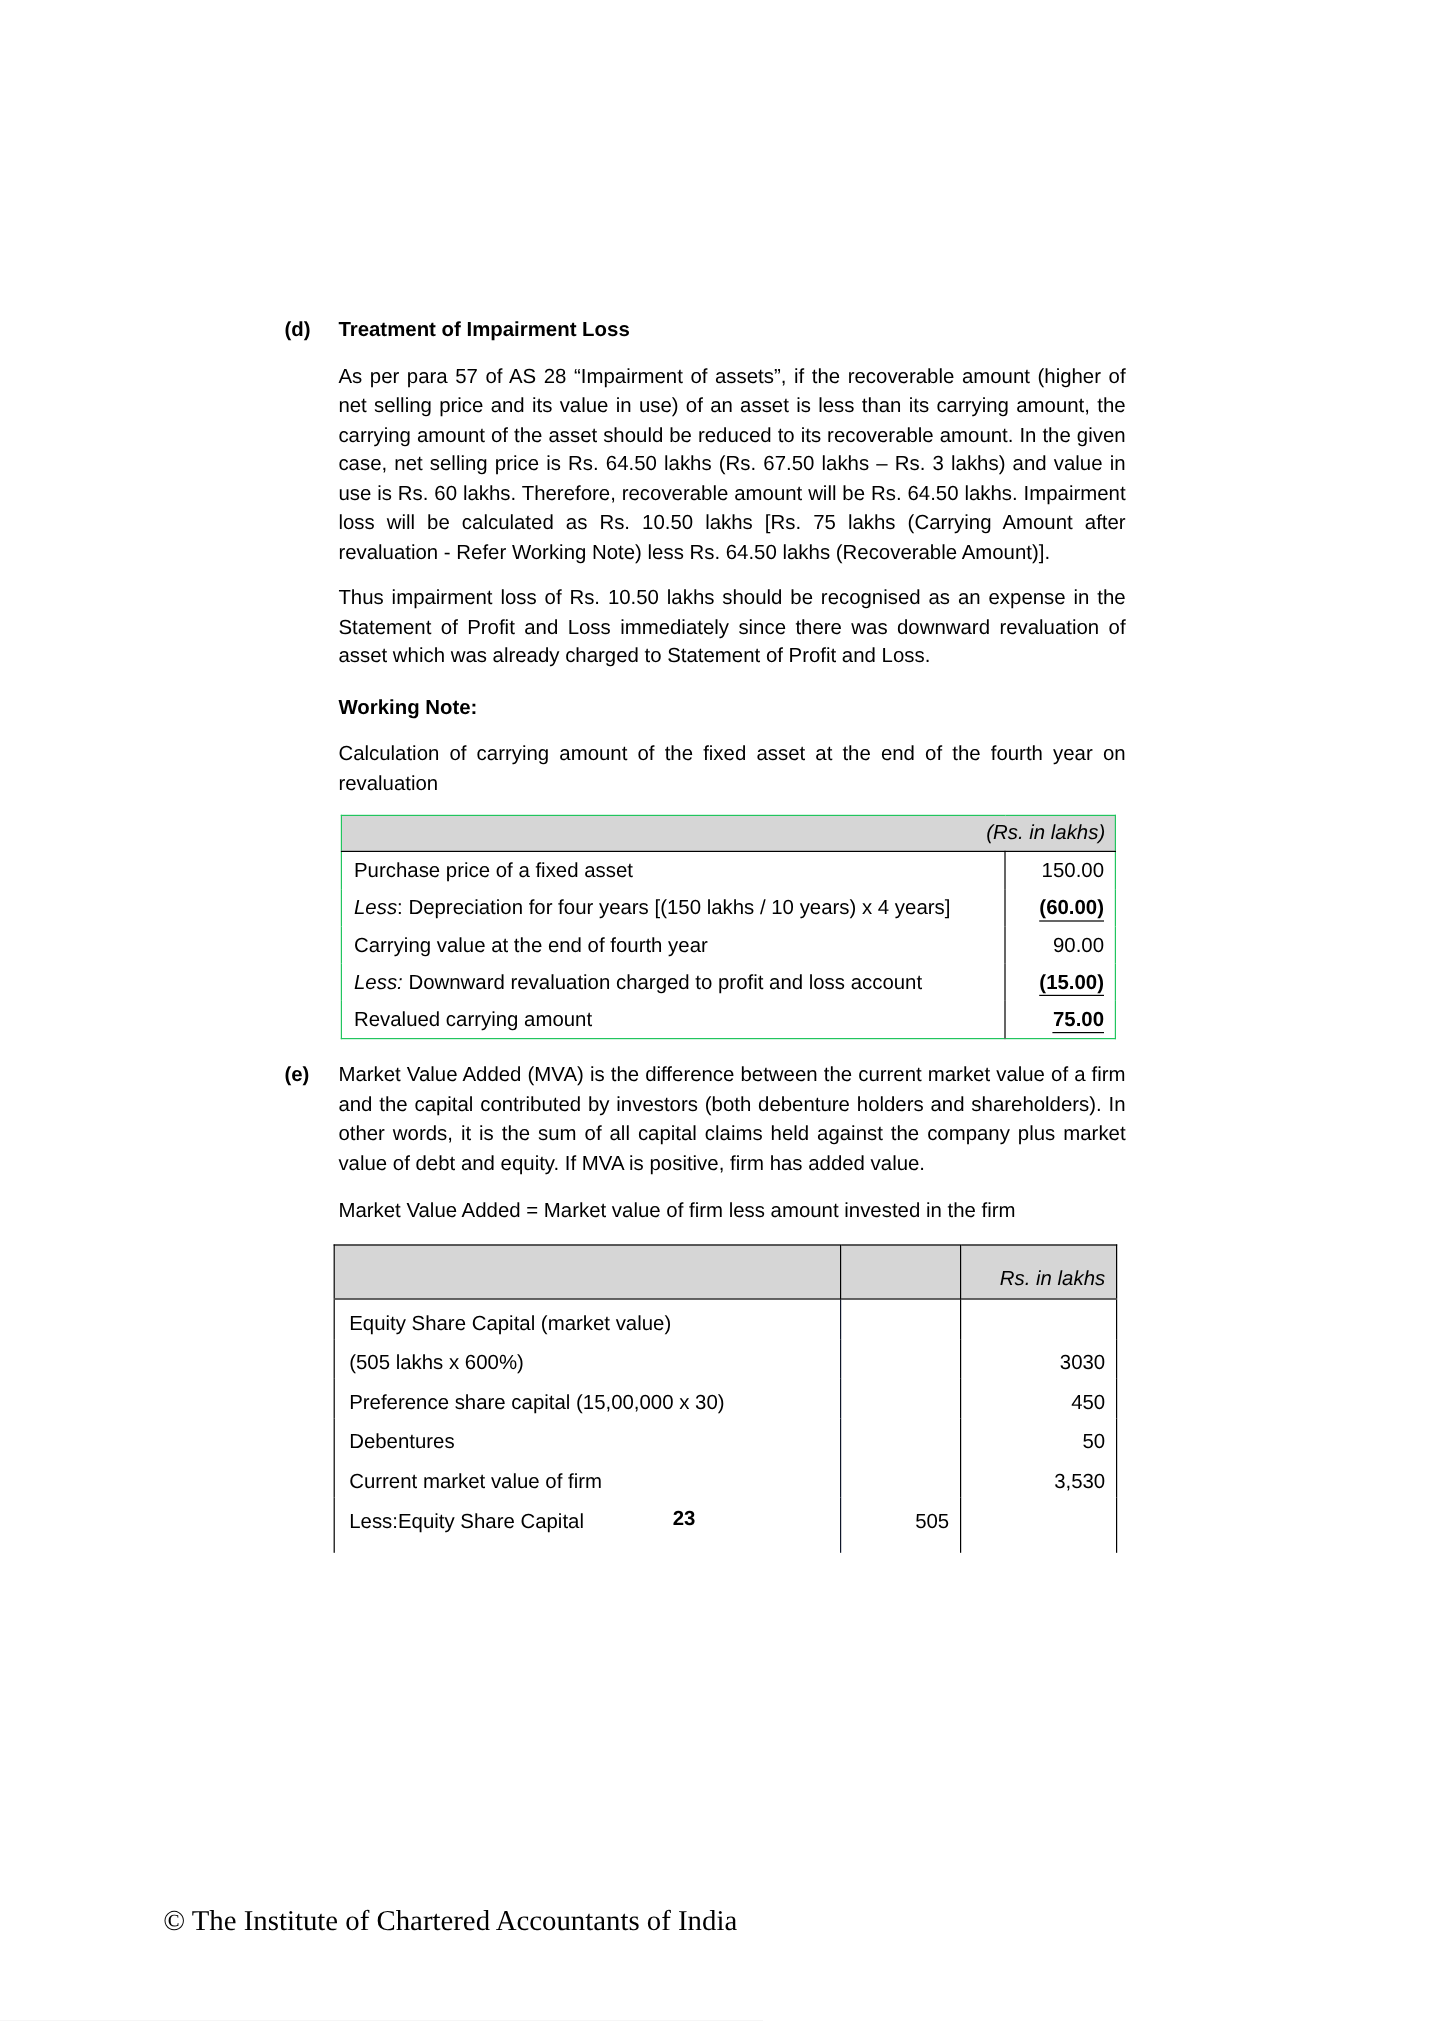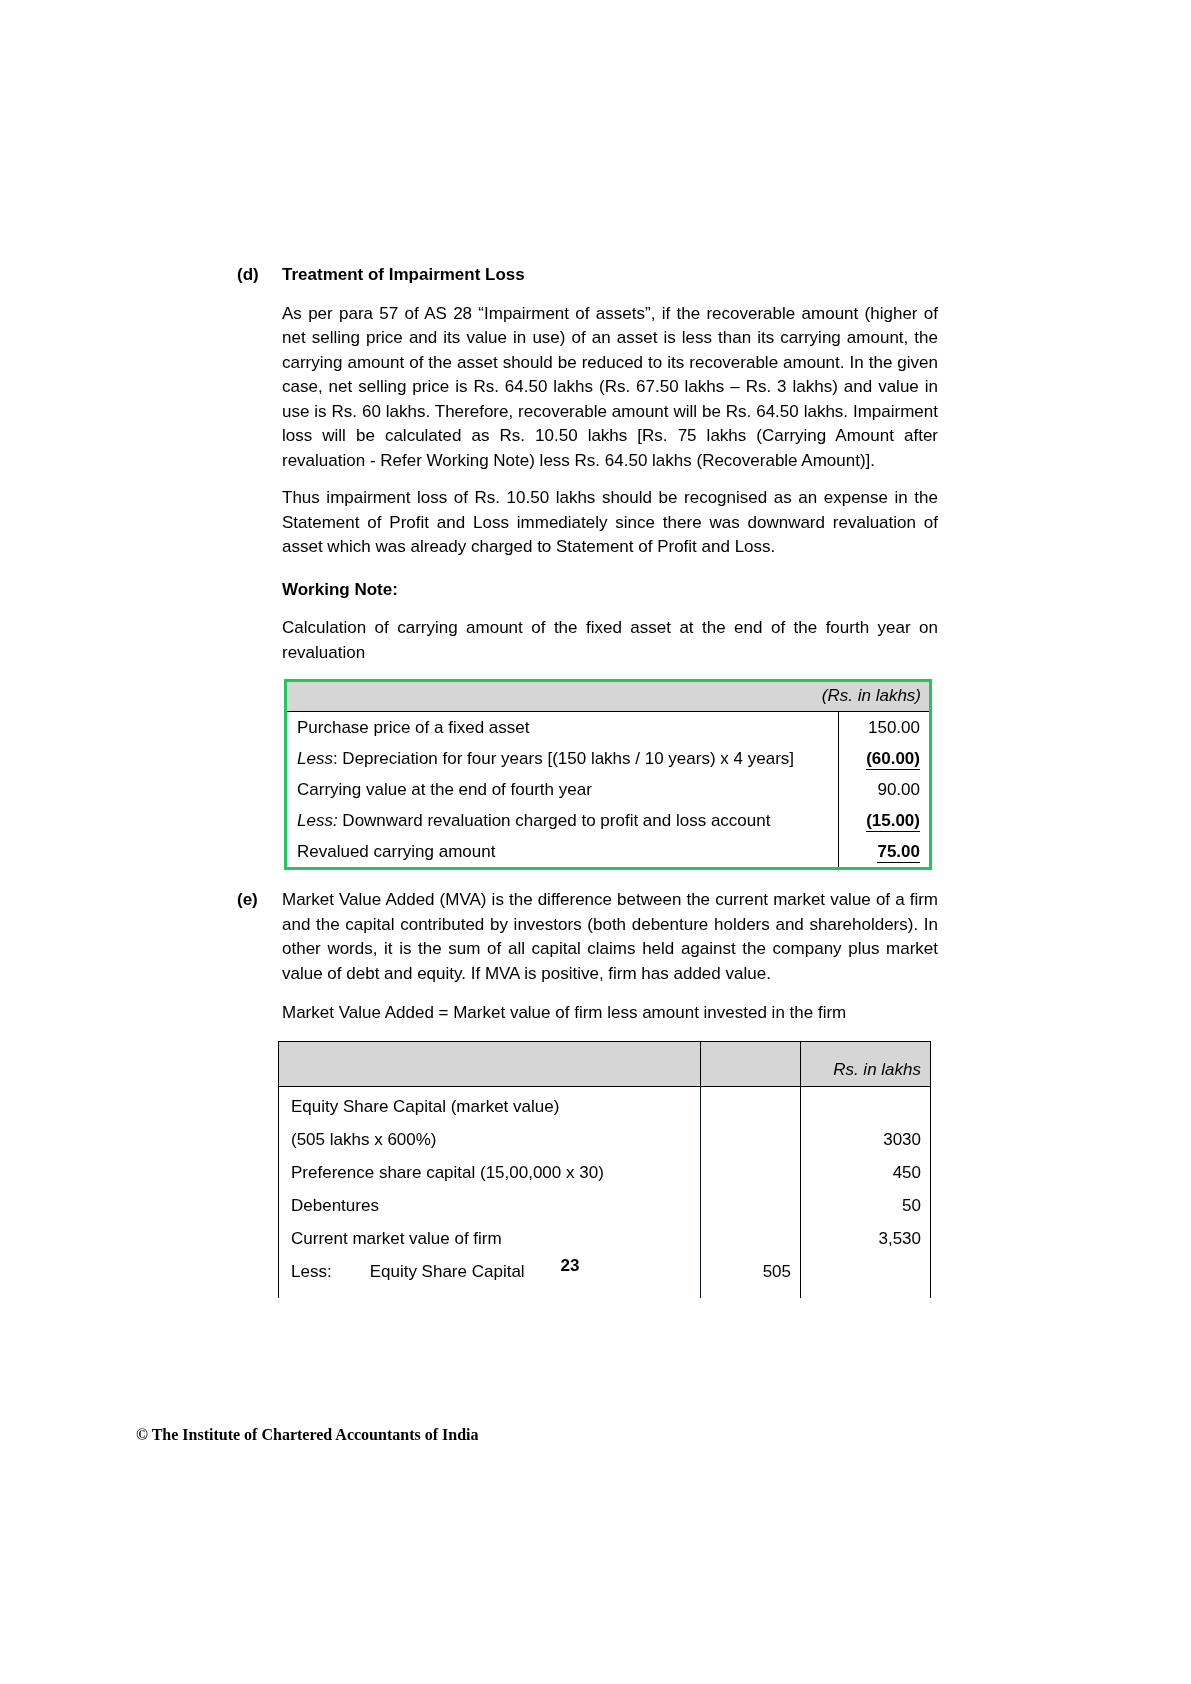--- a/index.html
+++ b/index.html
@@ -42,21 +42,21 @@
   .subhdg {
     font-weight: bold;
     line-height: 24.5px;
     margin: 18px 0 14px 0;
   }
   
   table { border-collapse: collapse; table-layout: fixed; }
   .t1 {
     width: 645px;
     margin: 14px 0 16px 2px;
-    border: 3px solid #22c55e;
+    border: 1px solid #22c55e;
   }
   .t1 .hdr td {
     background: #d6d6d6;
     border-bottom: 1px solid #000;
     font-style: italic;
     text-align: right;
     padding: 4px 8px 5px;
   }
   .t1 td.desc {
     border-right: 1px solid #000;
@@ -104,37 +104,37 @@
     text-align: right;
     padding: 8px 9px 1px 4px;
     line-height: 24px;
   }
   .t2 td.c3 {
     text-align: right;
     padding: 8px 9px 1px 4px;
     line-height: 24px;
   }
   .t2 tr.last td { padding-bottom: 14px; }
-  .tabgap { margin-left: 38px; }
+  .tabgap { }
   
   .page-number {
     position: absolute;
     top: 1256px;
     left: 237px;
     width: 666px;
     text-align: center;
     font-weight: bold;
   }
   .footer {
     position: absolute;
-    top: 1426px;
+    top: 1588px;
     left: 136px;
     font-family: "Liberation Serif", serif;
-    font-weight: bold;
-    font-size: 16px;
+    font-weight: normal;
+    font-size: 24px;
   }
 </style>
 </head>
 <body>
 
 <div class="page">
   <div class="content">
 
     <div class="section">
       <div class="section-label">(d)</div>

